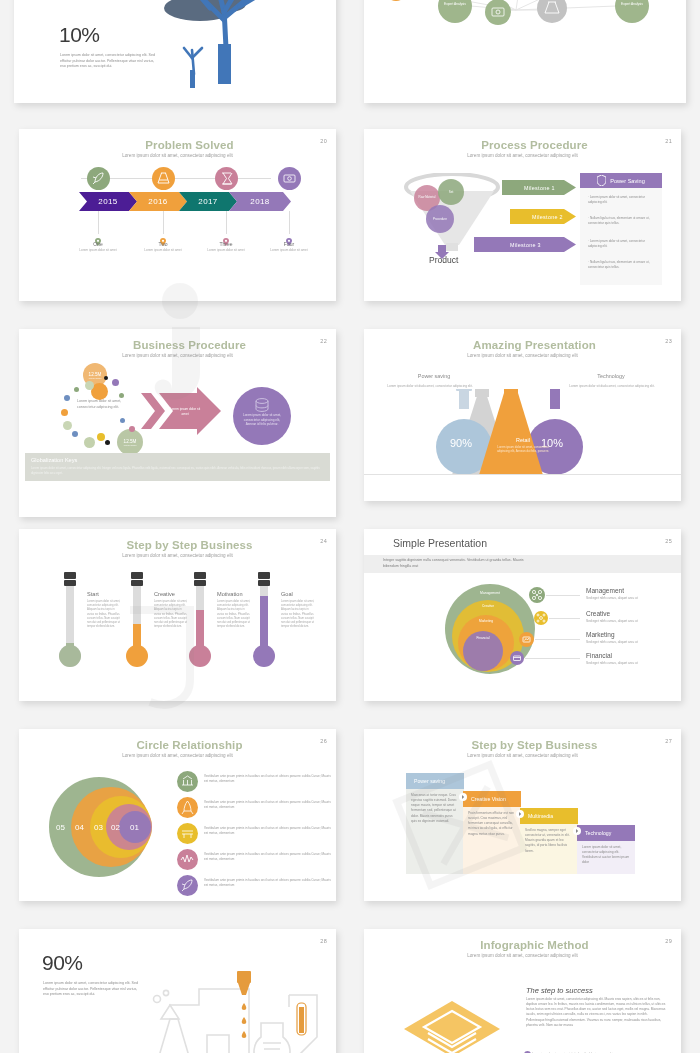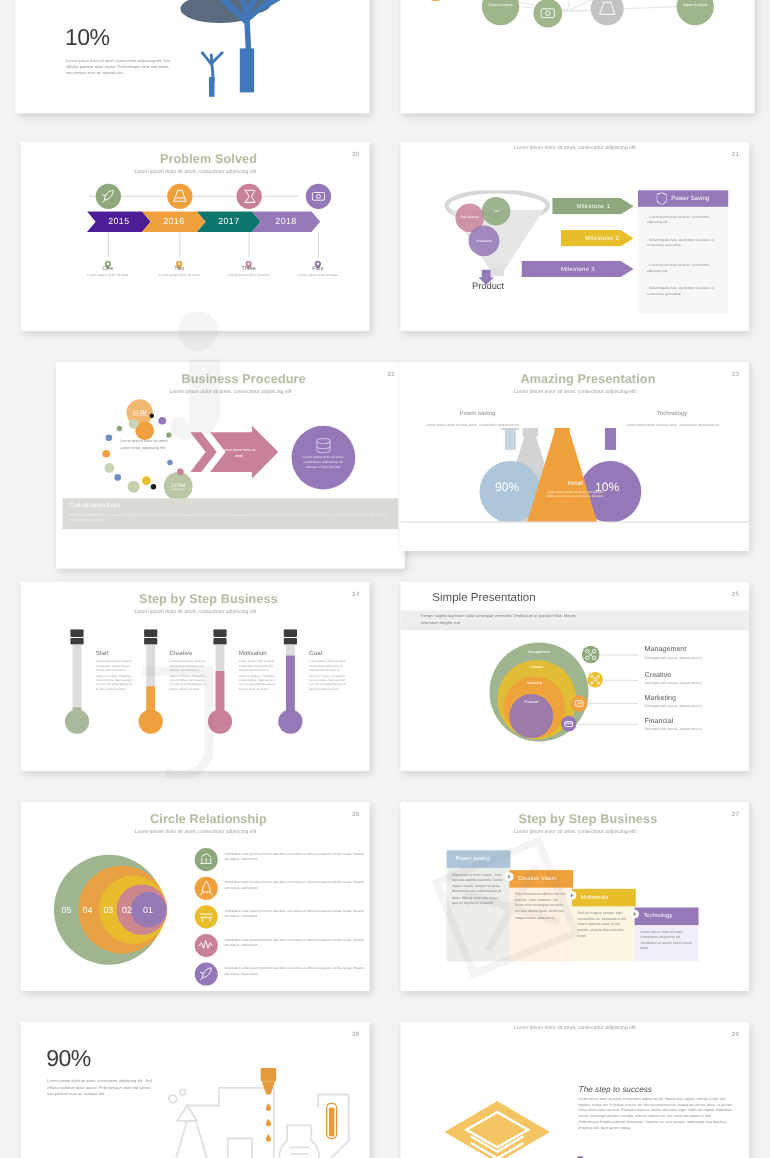--- a/index.html
+++ b/index.html
@@ -60,21 +60,21 @@
   #s21 { left: 364px; top: 129px; width: 317px; height: 172px; }
   .funnel { position:absolute; left:38px; top:44px; }
   .mil { position:absolute; height:15px; display:flex; align-items:center; color:#fff; font-size:5.4px; letter-spacing:.3px; padding-left:22px;}
   .prodlbl { position:absolute; left:65px; top:126px; font-size:8.5px; color:#4a4a4a; }
   .psbox { position:absolute; left:216px; top:44px; width:82px; height:112px; background:#f7f7f7; }
   .psheader { position:absolute; left:216px; top:44px; width:82px; height:15px; background:#9478b8; color:#fff;
               display:flex; align-items:center; justify-content:center; font-size:5.6px; }
   .psitem { position:absolute; left:224px; width:68px; font-size:3.1px; color:#8e8e8e; line-height:1.55; }
 
   
-  #s22 { left: 19px; top: 329px; width: 317px; height: 188px; margin-left: 32px; }
+  #s22 { left: 19px; top: 329px; width: 317px; height: 188px; }
   .bubble { position:absolute; border-radius:50%; }
   .bub-txt { position:absolute; left:58px; top:70px; width:58px; font-size:3.6px; color:#8e8e8e; line-height:1.6; }
   .arr-txt { position:absolute; left:150px; top:78px; width:32px; text-align:center; font-size:3.2px; color:#fff; line-height:1.5; }
   .big-circ { position:absolute; left:214px; top:58px; width:58px; height:58px; border-radius:50%; background:#9478b8; }
   .big-circ-txt { position:absolute; left:222px; top:84px; width:42px; text-align:center; font-size:3.1px; color:#e5ddef; line-height:1.5; }
   .gk { position:absolute; left:6px; top:124px; width:305px; height:28px; background:#d9dbd4; }
   .gk-title { position:absolute; left:12px; top:128px; font-size:5.6px; color:#fff; }
   .gk-body { position:absolute; left:12px; top:137px; width:293px; font-size:2.9px; color:#f0f1ee; line-height:1.6; }
 
   
@@ -301,20 +301,21 @@
     <div class="pinlbl" style="left:120px">Two</div>
     <div class="pinsub" style="left:120px">Lorem ipsum dolor sit amet</div>
     <div class="pinlbl" style="left:183px">Three</div>
     <div class="pinsub" style="left:183px">Lorem ipsum dolor sit amet</div>
     <div class="pinlbl" style="left:246px">Four</div>
     <div class="pinsub" style="left:246px">Lorem ipsum dolor sit amet</div>
   </div>
 
   <div class="slide" id="s21">
     <div class="pagenum">21</div>
+    <div class="title">Process Procedure</div>
     <div class="subtitle">Lorem ipsum dolor sit amet, consectetur adipiscing elit</div>
 
     <svg class="funnel" width="100" height="90" viewBox="0 0 100 90">
       <ellipse cx="50" cy="14" rx="46" ry="13" fill="none" stroke="#d8d8d8" stroke-width="4"></ellipse>
       <path d="M8 18 L43 72 L57 72 L92 18 Z" fill="#e6e6e6"></path>
       <rect x="44" y="70" width="12" height="8" fill="#e0e0e0"></rect>
     </svg>
     <div class="bubble" style="left:50px;top:56px;width:26px;height:26px;background:#c98099;opacity:.82;display:flex;align-items:center;justify-content:center;color:#fff;font-size:2.9px;text-align:center;line-height:1.2">
       <span>Raw Material</span>
     </div>
@@ -686,20 +687,21 @@
       </g>
       <rect x="158" y="44" width="9" height="32" rx="4" fill="#fff" stroke="#e59b3c" stroke-width="1.2"></rect>
       <rect x="160" y="48" width="5" height="26" fill="#e59b3c"></rect>
       <path d="M36 118 l12 -14 l12 14 Z" fill="#9478b8"></path>
       <path d="M52 122 l10 -12 l10 12 Z" fill="#7e62a6"></path>
     </svg>
   </div>
 
   <div class="slide" id="s29">
     <div class="pagenum">29</div>
+    <div class="title">Infographic Method</div>
     <div class="subtitle">Lorem ipsum dolor sit amet, consectetur adipiscing elit</div>
 
     <svg style="position:absolute;left:28px;top:52px" width="135" height="108" viewBox="0 0 135 108">
       <g>
         <path d="M60 86 L104 108 L60 130 L16 108 Z" fill="#b69ddb" opacity=".85"></path>
         <path d="M60 70 L104 92 L60 114 L16 92 Z" fill="#c7d8b4" opacity=".85"></path>
         <path d="M60 20 L108 48 L60 76 L12 48 Z" fill="#f5c563"></path>
         <g fill="none" stroke="#fff" stroke-width="2.2">
           <path d="M60 30 L88 46 L60 62 L32 46 Z"></path>
           <path d="M36 52 L60 66 L84 52"></path>

